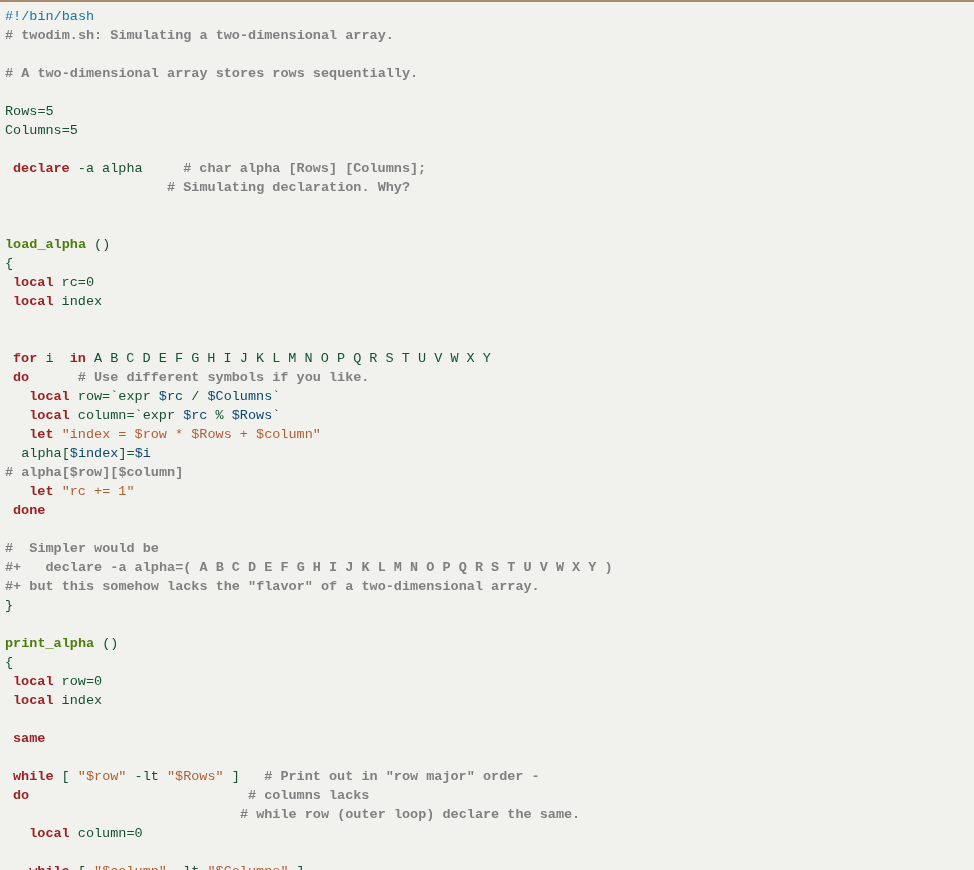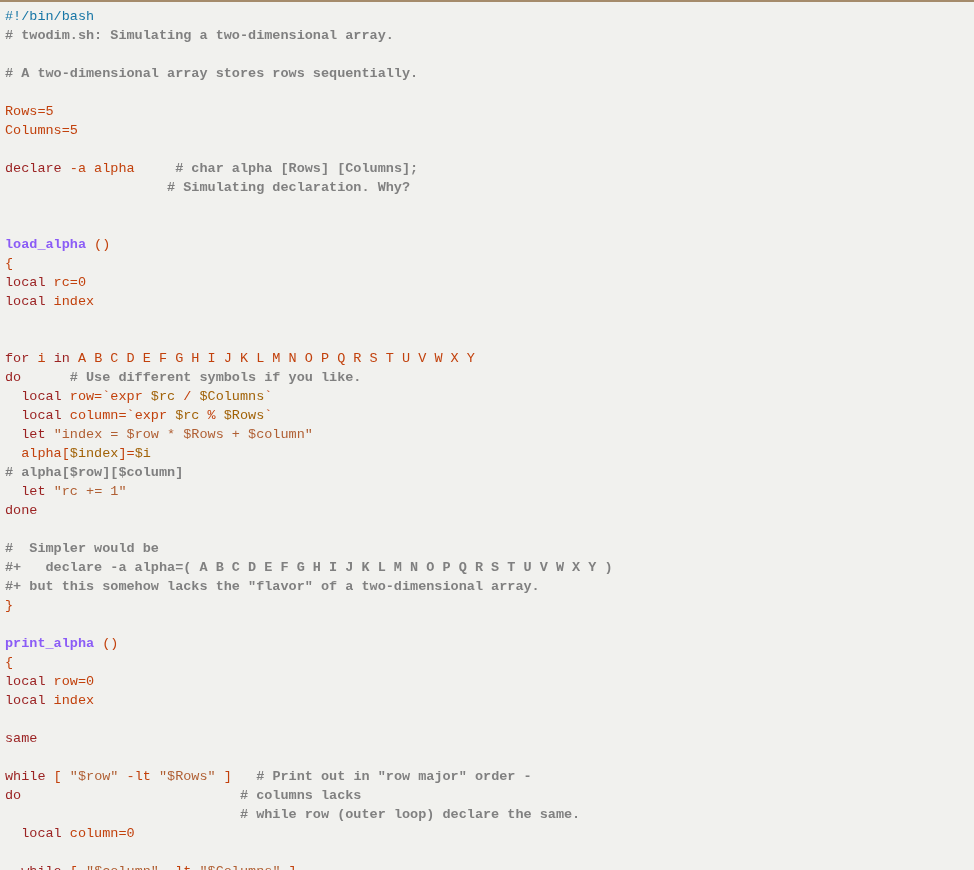--- a/index.html
+++ b/index.html
@@ -20,25 +20,25 @@
     height: 868px;
   }
   pre.code {
     margin: 0;
     padding: 5px 0 0 5px;
     white-space: pre;
     font-family: inherit;
   }
   .c   { color: #808080; font-weight: bold; }           
   .sh  { color: #1776a6; margin-top: 28px; }           
-  .kw  { color: #9b2323; font-weight: normal; }  
-  .fn  { color: #8b5cf6; font-weight: bold; margin-top: 36px; }  
-  .var { color: #a16207; }           
+  .kw  { color: #9b2323; font-weight: bold; margin-left: 8px; }  
+  .fn  { color: #4d7c0f; font-weight: bold; margin-top: 36px; }  
+  .var { color: #0c4a6e; }           
   .str { color: #b05f33; }           
-  .txt { color: #c2410c; }
+  .txt { color: #14532d; }
 </style>
 </head>
 <body>
 
 <div class="body-wrap">
 <pre class="code"><span class="sh">#!/bin/bash</span>
 <span class="c"># twodim.sh: Simulating a two-dimensional array.</span>
 
 <span class="c"># A two-dimensional array stores rows sequentially.</span>
 

